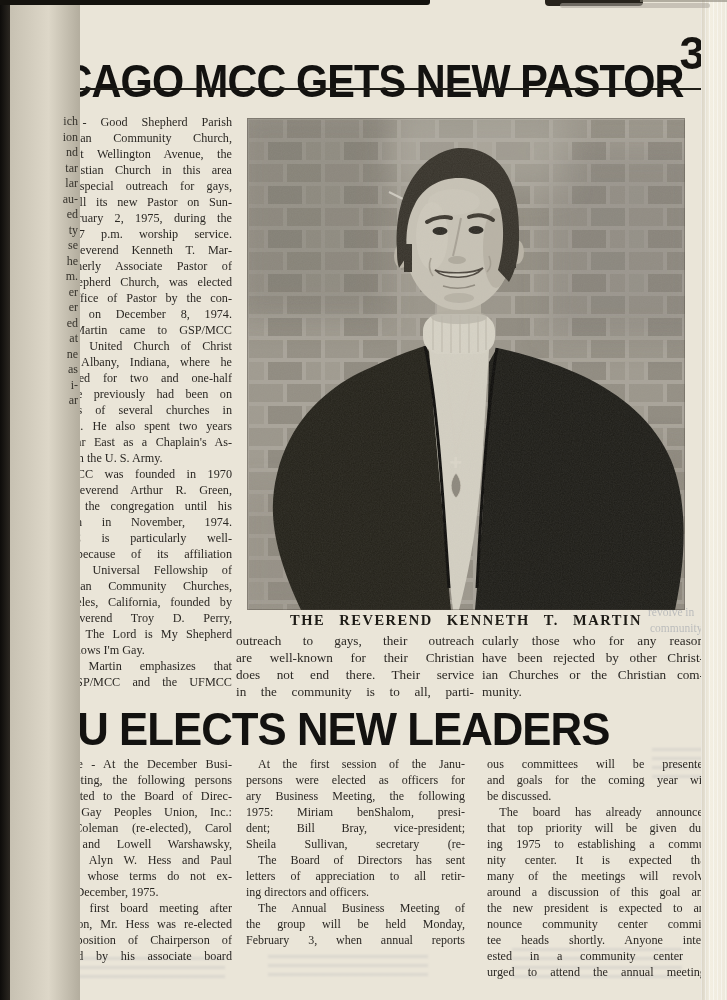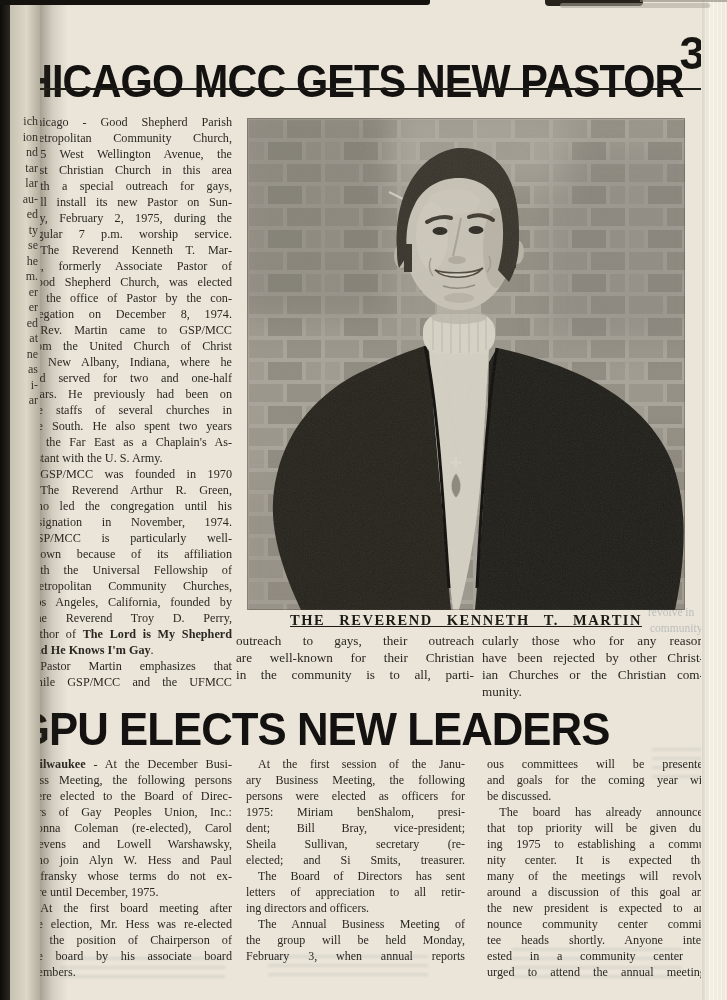--- a/index.html
+++ b/index.html
@@ -2,21 +2,21 @@
 <html><head>
 <meta charset="utf-8">
 <style>
   html,body{margin:0;padding:0;background:#b8b2a4;}
   .scan{position:relative;width:727px;height:1000px;overflow:hidden;
         background:#eae5d8;font-family:"Liberation Serif",serif;color:#2b2824;}
   
   .spine{position:absolute;left:0;top:0;width:10px;height:100%;z-index:7;
          background:linear-gradient(90deg,#0d0c0a,#2b2721);}
   .adj{position:absolute;left:10px;top:0;width:30px;height:100%;z-index:6;
-       background:linear-gradient(90deg,#c7c1b2,#ddd7c8 55%,#b3ad9e);}
+       background:linear-gradient(90deg,#c7c1b2,#ddd7c8 55%,#b3ad9e);padding-left:40px;}
   .frag-col{position:absolute;top:114px;right:2px;width:26px;text-align:right;
             font-size:12px;line-height:15.5px;color:#36332c;overflow:hidden;}
   .frag-col .tl{text-align:right;text-align-last:right;height:15.5px;line-height:15.5px;}
   .fold{position:absolute;left:40px;top:0;width:28px;height:100%;z-index:5;pointer-events:none;
         background:linear-gradient(90deg,rgba(58,50,36,.38),rgba(58,50,36,.13) 45%,rgba(58,50,36,0));}
   
   .edge{position:absolute;right:0;top:0;width:26px;height:100%;z-index:4;
         background:linear-gradient(90deg,#d9d3c4,#f3efe2 35%,#eee9dc);}
   .edge::after{content:"";position:absolute;inset:0;
         background:repeating-linear-gradient(90deg,rgba(255,255,255,.45) 0 1px,transparent 1px 4px);}
@@ -39,26 +39,26 @@
   .tl{line-height:16px;height:16px;overflow:hidden;white-space:normal;
       text-align:justify;text-align-last:justify;text-justify:inter-word;}
   .tl.noj{text-align-last:left;}
   .c-mcc{left:28px;top:114px;width:204px;font-size:12.2px;}
   .c-midA{left:236px;top:632px;width:238px;font-size:13.2px;}
   .c-midB{left:482px;top:632px;width:222px;font-size:13.2px;}
   .mid .tl{line-height:17px;height:17px;}
   .c-g1{left:28px;top:756px;width:204px;font-size:12.2px;}
   .c-g2{left:246px;top:756px;width:219px;font-size:12px;}
   .c-g3{left:487px;top:756px;width:222px;font-size:12.2px;}
-  b{font-weight:bold;}
+  b{font-weight:normal;}
 
   .photo{position:absolute;left:247px;top:118px;width:438px;height:492px;z-index:1;}
   .caption{position:absolute;left:247px;top:612px;width:438px;z-index:1;text-align:center;
            font-weight:bold;font-size:14.5px;letter-spacing:1.5px;word-spacing:9px;
-           color:#1d1b16;white-space:nowrap;text-decoration:underline;}
+           color:#1d1b16;white-space:nowrap;}
 
   
   .ghost-text{position:absolute;z-index:0;color:#8d94a0;opacity:.5;filter:blur(.4px);
               font-size:11.5px;line-height:15px;white-space:nowrap;}
   .ghost{position:absolute;z-index:0;opacity:.5;filter:blur(1.3px);
          background:repeating-linear-gradient(0deg,rgba(108,116,138,.24) 0 3px,transparent 3px 9px);}
 </style>
 </head>
 <body>
 
@@ -197,20 +197,21 @@
 
     <rect width="438" height="492" filter="url(#noise)" opacity=".5"></rect>
     <rect x=".5" y=".5" width="437" height="491" fill="none" stroke="#4a453c" opacity=".35"></rect>
   </svg>
 
   <div class="caption">THE REVEREND KENNETH T. MARTIN</div>
 
   <div class="col mid c-midA">
       <div class="tl"><span>outreach to gays, their outreach</span></div>
       <div class="tl"><span>are well-known for their Christian</span></div>
+      <div class="tl"><span>does not end there. Their service</span></div>
       <div class="tl"><span>in the community is to all, parti-</span></div>
     </div>
   <div class="col mid c-midB">
       <div class="tl"><span>cularly those who for any reason</span></div>
       <div class="tl"><span>have been rejected by other Christ-</span></div>
       <div class="tl"><span>ian Churches or the Christian com-</span></div>
       <div class="tl noj"><span>munity.</span></div>
     </div>
 
   <div class="headline h2">GPU ELECTS NEW LEADERS</div>
@@ -225,26 +226,25 @@
       <div class="tl"><span>Safransky whose terms do not ex-</span></div>
       <div class="tl noj"><span>pire until December, 1975.</span></div>
       <div class="tl"><span>  At the first board meeting after</span></div>
       <div class="tl"><span>the election, Mr. Hess was re-elected</span></div>
       <div class="tl"><span>to the position of Chairperson of</span></div>
       <div class="tl"><span>the board by his associate board</span></div>
       <div class="tl noj"><span>members.</span></div>
     </div>
   <div class="col c-g2">
       <div class="tl"><span>  At the first session of the Janu-</span></div>
+      <div class="tl"><span>persons were elected as officers for</span></div>
       <div class="tl"><span>ary Business Meeting, the following</span></div>
-      <div class="tl"><span>persons were elected as officers for</span></div>
       <div class="tl"><span>1975:  Miriam benShalom, presi-</span></div>
       <div class="tl"><span>dent; Bill Bray, vice-president;</span></div>
       <div class="tl"><span>Sheila Sullivan, secretary (re-</span></div>
-      <div class="tl"><span>elected; and Si Smits, treasurer.</span></div>
       <div class="tl"><span>  The Board of Directors has sent</span></div>
       <div class="tl"><span>letters of appreciation to all retir-</span></div>
       <div class="tl noj"><span>ing directors and officers.</span></div>
       <div class="tl"><span>  The Annual Business Meeting of</span></div>
       <div class="tl"><span>the group will be held Monday,</span></div>
       <div class="tl"><span>February 3, when annual reports</span></div>
     </div>
   <div class="col c-g3">
       <div class="tl"><span>ous committees will be presented</span></div>
       <div class="tl"><span>and goals for the coming year will</span></div>

